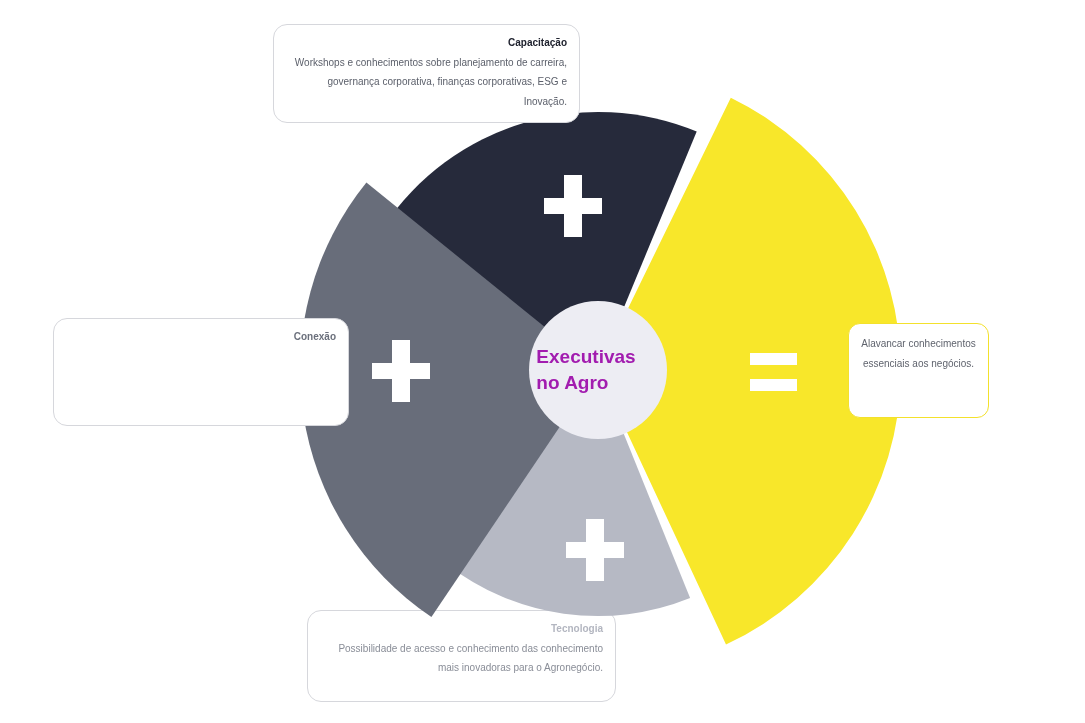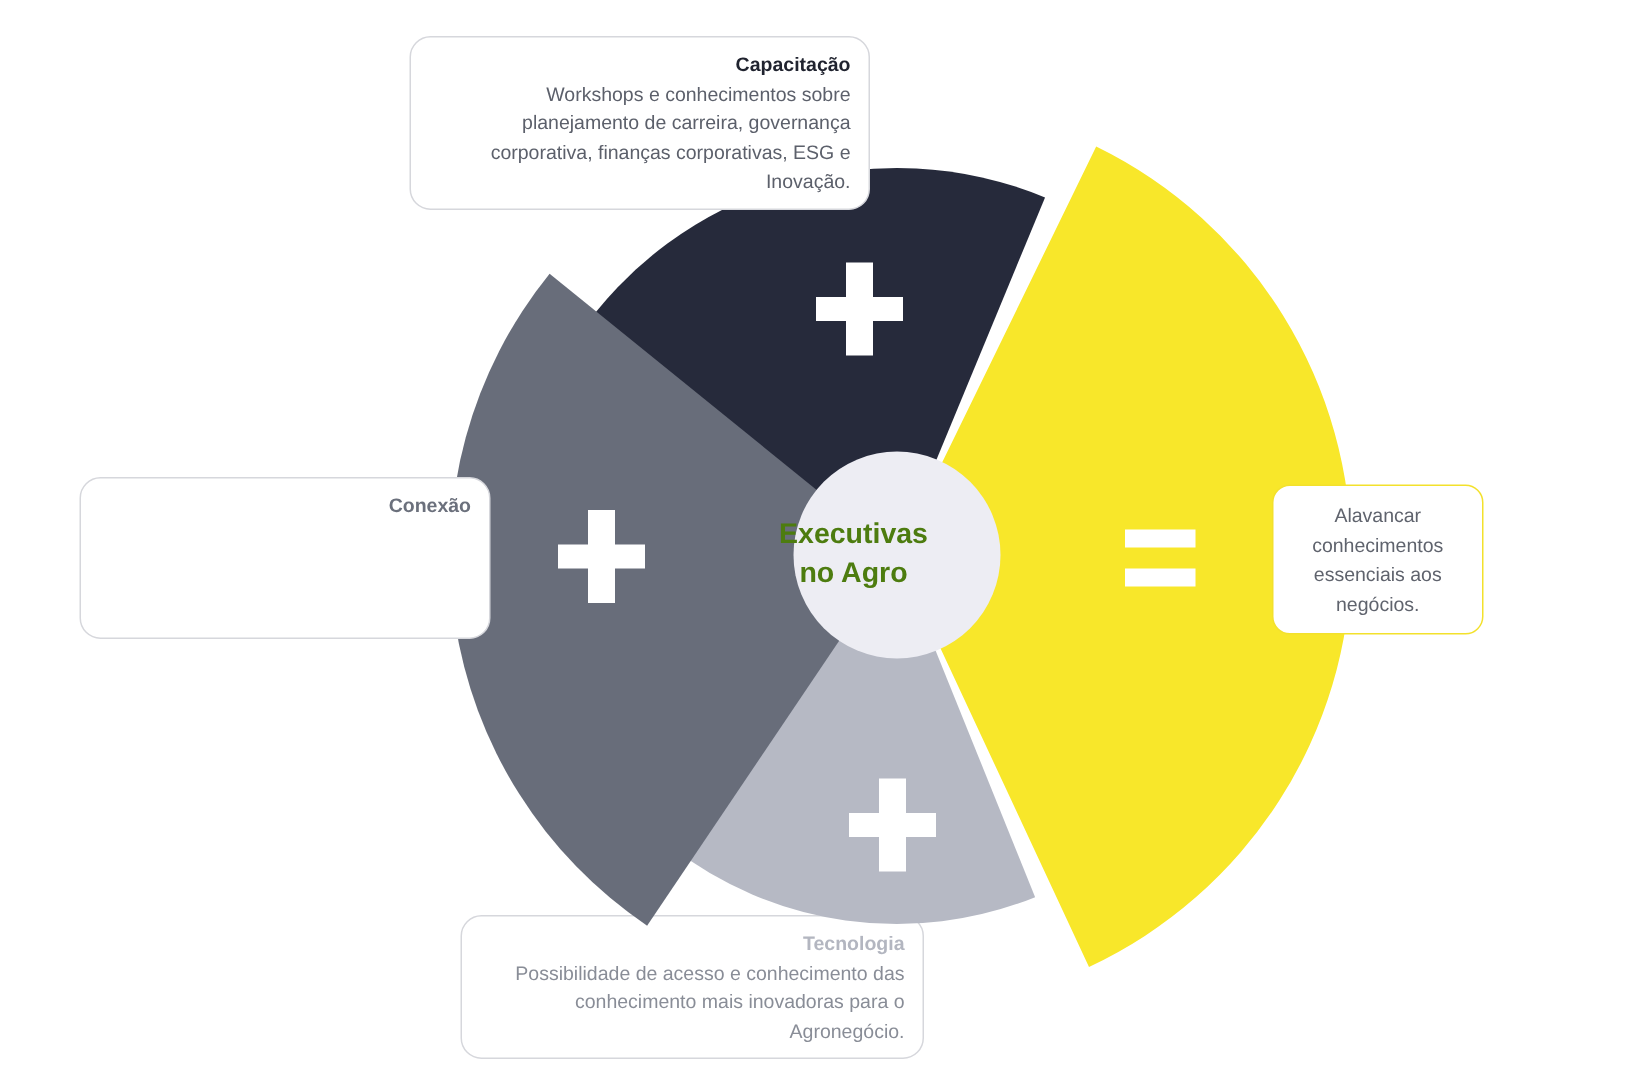--- a/index.html
+++ b/index.html
@@ -4,41 +4,41 @@
 <style>
   html,body{margin:0;padding:0;background:#ffffff;}
   .stage{
     position:relative;width:1085px;height:723px;background:#ffffff;
     font-family:"Liberation Sans",sans-serif;overflow:hidden;
   }
   .wheel-svg{position:absolute;left:0;top:0;}
   .callout{
     position:absolute;box-sizing:border-box;background:#ffffff;
     border:1px solid #d6d7dc;border-radius:14px;
-    padding:8px 12px;font-size:13px;line-height:19.5px;
+    padding:8px 12px;font-size:10px;line-height:19.5px;
   }
   .callout-title{font-weight:700;}
   .callout-top{left:273px;top:24px;width:307px;min-height:99px;text-align:right;}
   .callout-top .callout-title{color:#20232f;}
   .callout-top .callout-body{color:#5c606b;}
-  .callout-left{left:53px;top:318px;width:274px;min-height:108px;text-align:right;}
+  .callout-left{left:53px;top:318px;width:296px;min-height:108px;text-align:right;}
   .callout-left .callout-title{color:#6b707c;}
   .callout-left .callout-body{color:#62666f;}
   .callout-bottom{left:307px;top:610px;width:309px;min-height:92px;text-align:right;}
   .callout-bottom .callout-title{color:#b3b6c0;}
   .callout-bottom .callout-body{color:#898d97;}
   .callout-right{
     left:848px;top:323px;width:141px;min-height:95px;text-align:center;
     border:1.5px solid #f3e12c;border-radius:12px;padding:10px 12px;
   }
   .callout-right .callout-body{color:#5f636d;}
   .center-label{
-    position:absolute;left:494px;top:295px;width:150px;height:150px;
-    display:flex;align-items:center;justify-content:center;text-align:center;
-    font-weight:700;font-size:19px;line-height:1.35;color:#4d7c0f;
+    position:absolute;left:511px;top:295px;width:150px;height:150px;
+    display:flex;align-items:center;justify-content:center;text-align:left;
+    font-weight:700;font-size:19px;line-height:1.35;color:#a21caf;
     white-space:pre-line;pointer-events:none;
   }
 </style>
 </head>
 <body>
 
 <div class="stage">
 
   <div class="callout callout-bottom">
     <div class="callout-title">Tecnologia</div>

